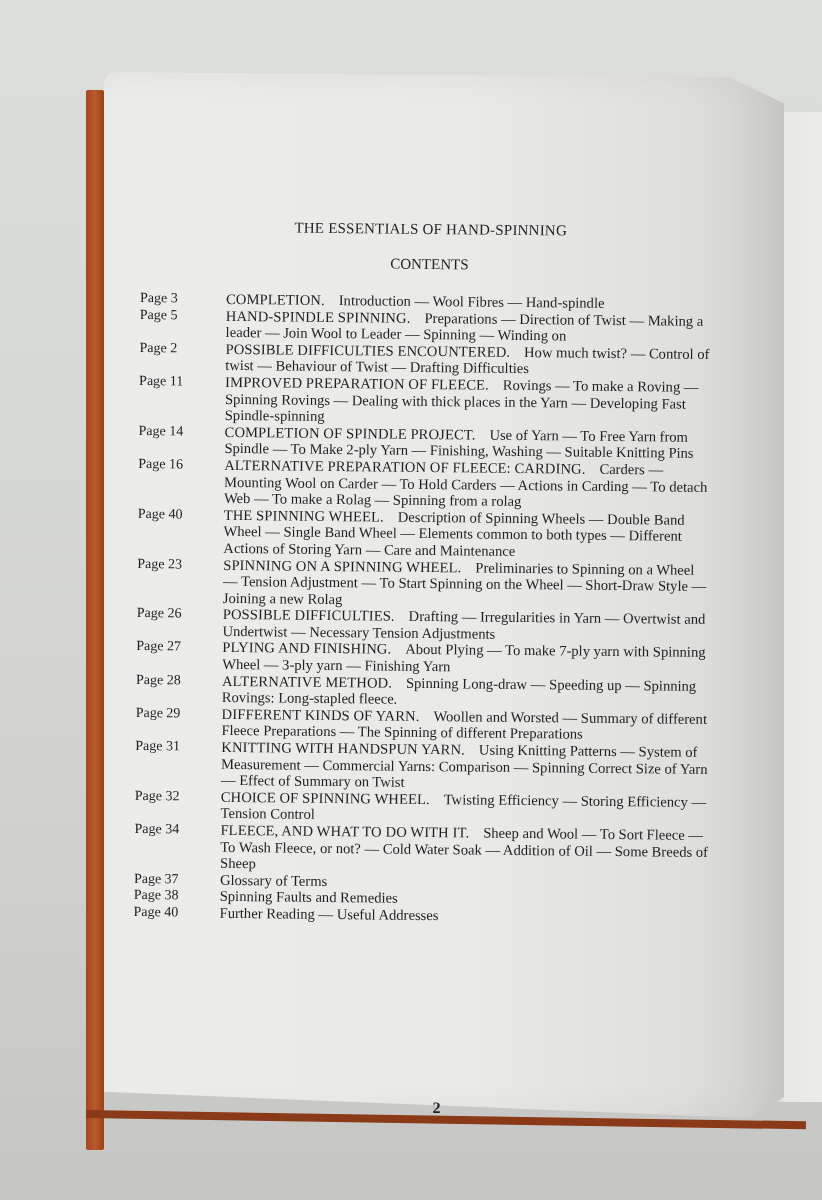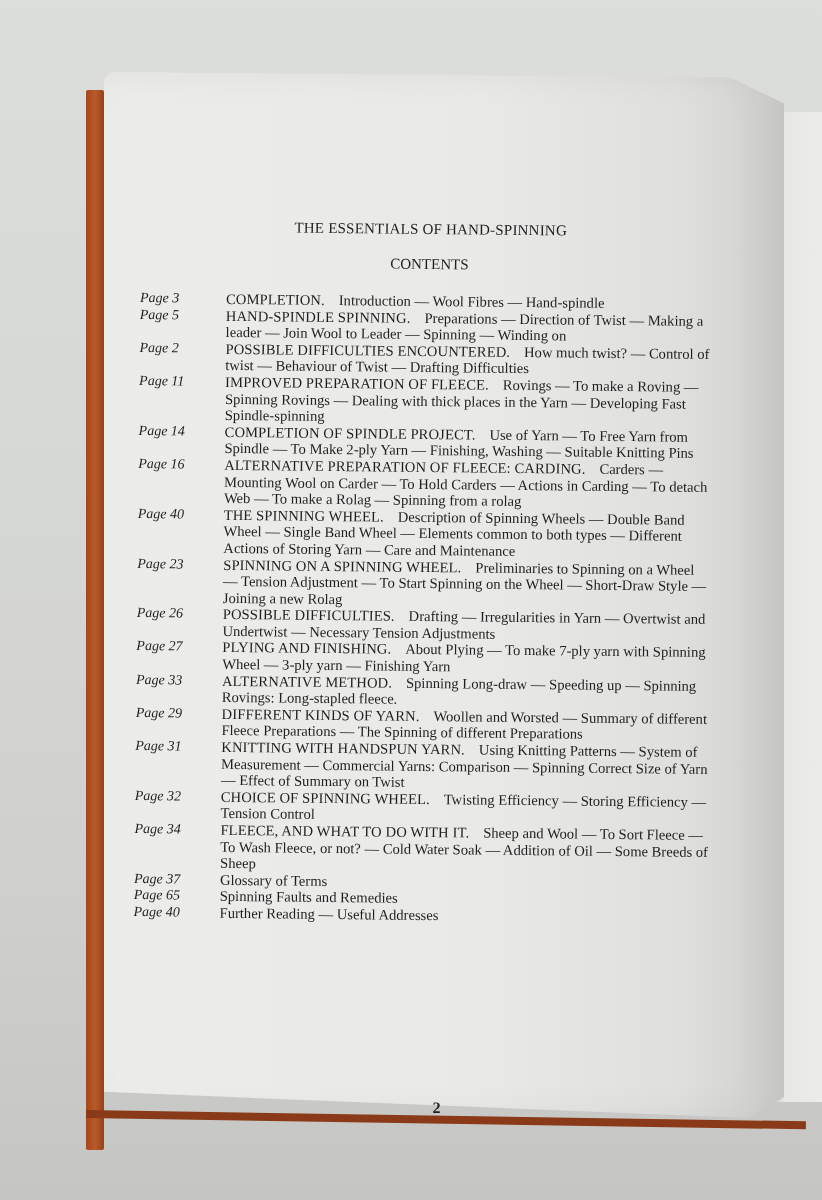--- a/index.html
+++ b/index.html
@@ -73,21 +73,20 @@
       font-size: 14.6px;
       line-height: 16.6px;
     }
     .toc-entry {
       display: flex;
       align-items: flex-start;
     }
     .toc-page {
       width: 86px;
       flex: 0 0 86px;
-      font-style: italic;
       font-size: 14px;
     }
     .toc-text {
       flex: 1 1 auto;
     }
     .toc-head { letter-spacing: 0.1px; }
     .toc-gap { display: inline-block; width: 14px; }
     .folio {
       position: absolute;
       left: 441px; top: 1096px;
@@ -142,21 +141,21 @@
     </div>
     <div class="toc-entry">
       <span class="toc-page">Page 26</span>
       <span class="toc-text"><span class="toc-head">POSSIBLE DIFFICULTIES.</span><span class="toc-gap"></span><span>Drafting — Irregularities in Yarn — Overtwist and Undertwist — Necessary Tension Adjustments</span></span>
     </div>
     <div class="toc-entry">
       <span class="toc-page">Page 27</span>
       <span class="toc-text"><span class="toc-head">PLYING AND FINISHING.</span><span class="toc-gap"></span><span>About Plying — To make 7-ply yarn with Spinning Wheel — 3-ply yarn — Finishing Yarn</span></span>
     </div>
     <div class="toc-entry">
-      <span class="toc-page">Page 33</span>
+      <span class="toc-page">Page 28</span>
       <span class="toc-text"><span class="toc-head">ALTERNATIVE METHOD.</span><span class="toc-gap"></span><span>Spinning Long-draw — Speeding up — Spinning Rovings: Long-stapled fleece.</span></span>
     </div>
     <div class="toc-entry">
       <span class="toc-page">Page 29</span>
       <span class="toc-text"><span class="toc-head">DIFFERENT KINDS OF YARN.</span><span class="toc-gap"></span><span>Woollen and Worsted — Summary of different Fleece Preparations — The Spinning of different Preparations</span></span>
     </div>
     <div class="toc-entry">
       <span class="toc-page">Page 31</span>
       <span class="toc-text"><span class="toc-head">KNITTING WITH HANDSPUN YARN.</span><span class="toc-gap"></span><span>Using Knitting Patterns — System of Measurement — Commercial Yarns: Comparison — Spinning Correct Size of Yarn — Effect of Summary on Twist</span></span>
     </div>
@@ -166,21 +165,21 @@
     </div>
     <div class="toc-entry">
       <span class="toc-page">Page 34</span>
       <span class="toc-text"><span class="toc-head">FLEECE, AND WHAT TO DO WITH IT.</span><span class="toc-gap"></span><span>Sheep and Wool — To Sort Fleece — To Wash Fleece, or not? — Cold Water Soak — Addition of Oil — Some Breeds of Sheep</span></span>
     </div>
     <div class="toc-entry">
       <span class="toc-page">Page 37</span>
       <span class="toc-text"><span>Glossary of Terms</span></span>
     </div>
     <div class="toc-entry">
-      <span class="toc-page">Page 65</span>
+      <span class="toc-page">Page 38</span>
       <span class="toc-text"><span>Spinning Faults and Remedies</span></span>
     </div>
     <div class="toc-entry">
       <span class="toc-page">Page 40</span>
       <span class="toc-text"><span>Further Reading — Useful Addresses</span></span>
     </div>
   </div>
 
   <div class="folio">2</div>
 </div>

